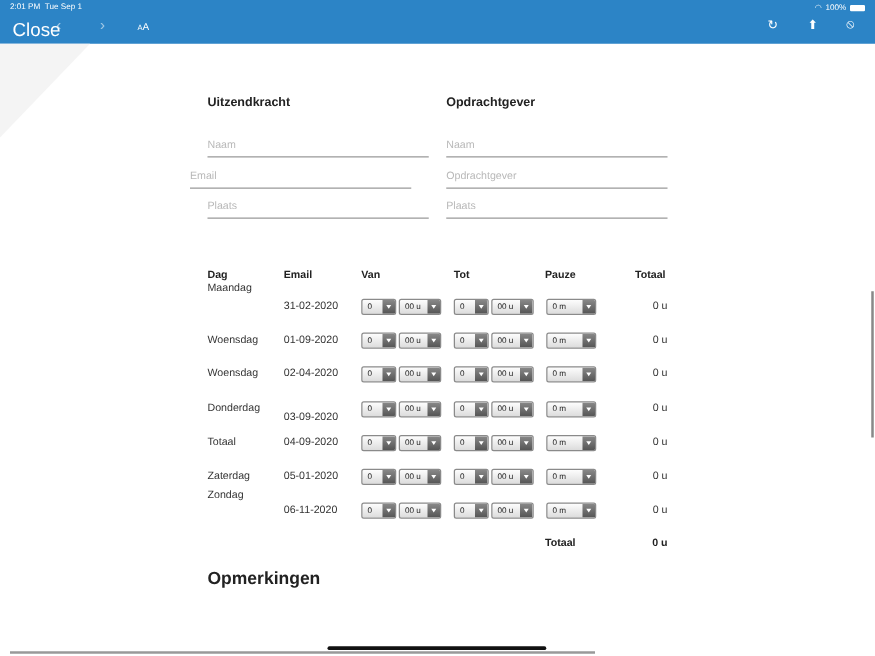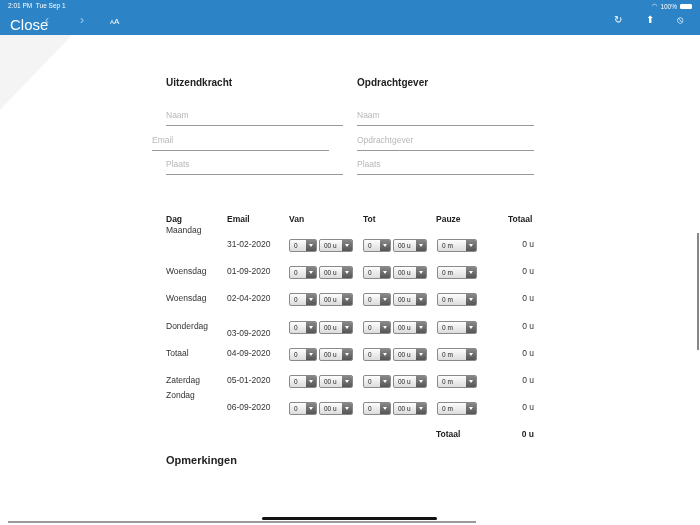--- a/index.html
+++ b/index.html
@@ -20,21 +20,21 @@
   .scroll-ind { position: absolute; left: 697px; top: 233px; width: 1.5px; height: 117px; background: #888; }
   .section-title { position: absolute; font-size: 10px; font-weight: bold; color: #222; }
   .field { position: absolute; width: 177px; height: 20px; border-bottom: 1.5px solid #999; font-size: 8.5px; color: #b8b8b8; padding-top: 4px; background: transparent; }
   .th { position: absolute; top: 214px; font-size: 8.5px; font-weight: bold; color: #222; }
   .cell { position: absolute; font-size: 8.5px; color: #333; }
   .sel { position: absolute; height: 13px; border: 1px solid #8a8a8a; border-radius: 2px; background: linear-gradient(#fdfdfd, #dcdcdc); font-size: 6.5px; color: #222; padding-left: 4px; line-height: 11px; overflow: hidden; }
   .sel .arr { position: absolute; right: 0; top: 0; width: 10px; height: 11px; background: linear-gradient(#888, #555); }
   .sel .arr::after { content: ""; position: absolute; left: 3px; top: 4px; border-left: 2px solid transparent; border-right: 2px solid transparent; border-top: 3px solid #fff; }
   .totaal-label { position: absolute; left: 436px; top: 429px; font-size: 8.5px; font-weight: bold; color: #222; }
   .totaal-val { position: absolute; right: 166px; top: 429px; font-size: 8.5px; font-weight: bold; color: #222; }
-  .opm { position: absolute; left: 166px; top: 454px; font-size: 11px; font-weight: bold; color: #222; }
+  .opm { position: absolute; left: 166px; top: 454px; font-size: 14px; font-weight: bold; color: #222; }
   .bottom-line { position: absolute; left: 8px; top: 521px; width: 468px; height: 1.5px; background: #999; }
   .home-ind { position: absolute; left: 262px; top: 517px; width: 175px; height: 3px; background: #111; border-radius: 2px; }
 </style>
 </head>
 <body>
 
 <div class="topbar">
   <span class="status-time"><span>2:01 PM</span>&nbsp;&nbsp;<span>Tue Sep 1</span></span>
   <span class="status-right">
     <span>◠</span>
@@ -126,21 +126,21 @@
       <span class="cell" style="left:227px;top:375px">05-01-2020</span>
       <div class="sel" style="left:289px;top:375px;width:28px"><span>0</span><span class="arr"></span></div>
       <div class="sel" style="left:319px;top:375px;width:34px"><span>00 u</span><span class="arr"></span></div>
       <div class="sel" style="left:363px;top:375px;width:28px"><span>0</span><span class="arr"></span></div>
       <div class="sel" style="left:393px;top:375px;width:34px"><span>00 u</span><span class="arr"></span></div>
       <div class="sel" style="left:437px;top:375px;width:40px"><span>0 m</span><span class="arr"></span></div>
       <span class="cell" style="right:166px;top:375px">0 u</span>
     </div>
     <div>
       <span class="cell" style="left:166px;top:390px">Zondag</span>
-      <span class="cell" style="left:227px;top:402.2px">06-09-2020</span>
+      <span class="cell" style="left:227px;top:402.2px">06-11-2020</span>
       <div class="sel" style="left:289px;top:402.2px;width:28px"><span>0</span><span class="arr"></span></div>
       <div class="sel" style="left:319px;top:402.2px;width:34px"><span>00 u</span><span class="arr"></span></div>
       <div class="sel" style="left:363px;top:402.2px;width:28px"><span>0</span><span class="arr"></span></div>
       <div class="sel" style="left:393px;top:402.2px;width:34px"><span>00 u</span><span class="arr"></span></div>
       <div class="sel" style="left:437px;top:402.2px;width:40px"><span>0 m</span><span class="arr"></span></div>
       <span class="cell" style="right:166px;top:402.2px">0 u</span>
     </div>
   </div>
 
 <span class="totaal-label">Totaal</span>

